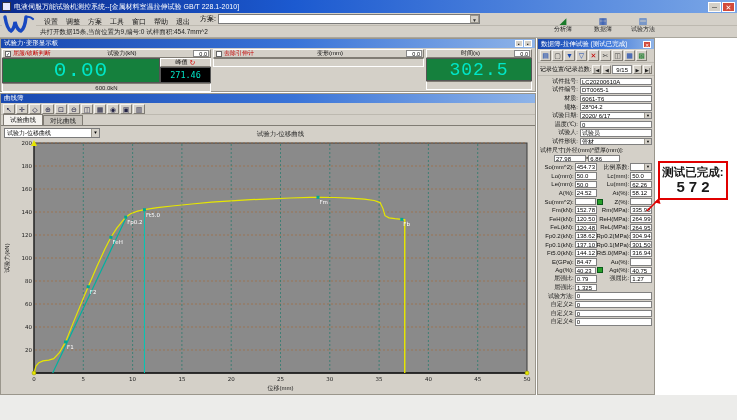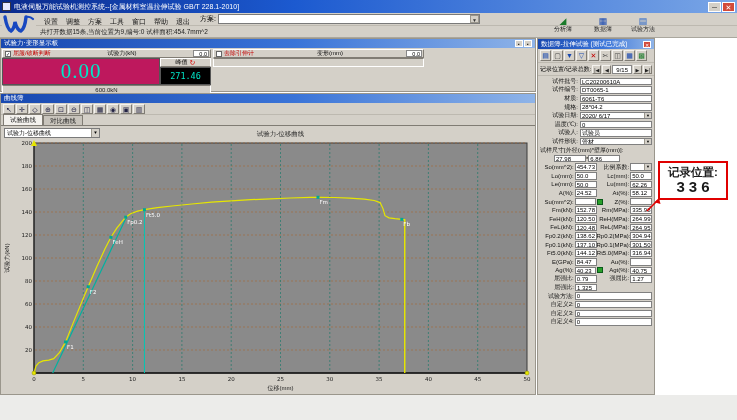--- a/index.html
+++ b/index.html
@@ -41,21 +41,21 @@
   .display-panel{position:absolute;left:0;top:38px;width:536px;height:54px;background:#d4d0c8;border:1px solid #9a968c;}
   .display-panel .caption{height:9px;}
   .dgroups{position:absolute;left:0;top:9px;right:0;bottom:0;display:flex;gap:2px;padding:1px 1px;}
   .dgroup{display:flex;flex-direction:column;}
   .dhead{height:9px;display:flex;align-items:center;background:#d4d0c8;border:1px solid #fff;border-right-color:#807c74;border-bottom-color:#807c74;font-size:6px;}
   .chk{width:6px;height:6px;background:#fff;border:1px solid #666;font-size:5px;line-height:5px;text-align:center;color:#111;margin:0 2px;}
   .redlbl{color:#c40000;font-size:6px;white-space:nowrap;}
   .dlbl{flex:1;text-align:center;color:#111;font-size:6px;white-space:nowrap;}
   .corner{width:16px;height:7px;background:#fff;border:1px solid #888;font-size:5.5px;text-align:right;line-height:6px;padding-right:1px;margin-right:1px;}
   .dbody{flex:1;display:flex;}
-  .lcd{background:#be185d;border:1px solid #555;color:#00e6c8;font-family:Liberation Serif, serif;
+  .lcd{background:#15803d;border:1px solid #555;color:#00e6c8;font-family:Liberation Mono, monospace;
     display:flex;align-items:center;justify-content:center;font-size:21px;letter-spacing:1px;}
   .peakcol{width:51px;display:flex;flex-direction:column;}
   .peakhead{height:9px;background:#d4d0c8;border:1px solid #fff;border-bottom-color:#807c74;display:flex;align-items:center;justify-content:center;gap:2px;font-size:6px;}
   .peakreset{color:#d40000;font-size:7px;line-height:7px;}
   .peakval{flex:1;background:#000;border:1px solid #555;color:#00e6c8;font-family:"DejaVu Sans Mono",monospace;
     font-size:8.5px;display:flex;align-items:center;justify-content:center;}
   .dfoot{height:9px;background:#d4d0c8;border:1px solid #fff;border-top-color:#807c74;font-size:6px;text-align:center;line-height:8px;color:#222;}
 
   
   .chart-panel{position:absolute;left:0;top:93px;width:536px;height:302px;background:#d4d0c8;border:1px solid #9a968c;}
@@ -177,20 +177,30 @@
     <div class="dgroup" style="width:211px">
       <div class="dhead">
         <span class="chk"></span>
         <span class="redlbl">去除引伸计</span>
         <span class="dlbl">变形(mm)</span>
         <span class="corner">0.0</span>
       </div>
       <div class="dfoot"></div>
     </div>
 
+    <div class="dgroup" style="width:106px">
+      <div class="dhead">
+        <span class="dlbl">时间(s)</span>
+        <span class="corner">0.0</span>
+      </div>
+      <div class="dbody" style="height:27px">
+        <div class="lcd" style="width:100%;font-size:18px">302.5</div>
+      </div>
+      <div class="dfoot"></div>
+    </div>
   </div>
 </div>
 
 <div class="chart-panel">
   <div class="caption">
     <span>曲线簿</span>
   </div>
   <div class="ctoolbar" id="chart-toolbar">
       <div class="cbtn">↖</div>
       <div class="cbtn">✛</div>
@@ -454,21 +464,21 @@
         <div class="fin" style="width: 78px;"><span>0</span></div>
       </div>
       <div class="frow">
         <div class="flabel" style="width: 35px; padding-right: 1px;">自定义4:</div>
         <div class="fin" style="width: 78px;"><span>0</span></div>
       </div>
     </div>
 </div>
 
 <div class="annotation">
-  <div class="a1">记录位置:</div>
-  <div class="a2">336</div>
+  <div class="a1">测试已完成:</div>
+  <div class="a2">572</div>
 </div>
 <svg class="ann-arrow" width="18" height="16">
   <line x1="2" y1="14" x2="13" y2="3" stroke="#e00000" stroke-width="1.6"></line>
   <polygon points="14,1 15.5,7 9.5,5.2" fill="#e00000"></polygon>
 </svg>
 
 <div class="bottomstrip"></div>
 
 </body></html>

